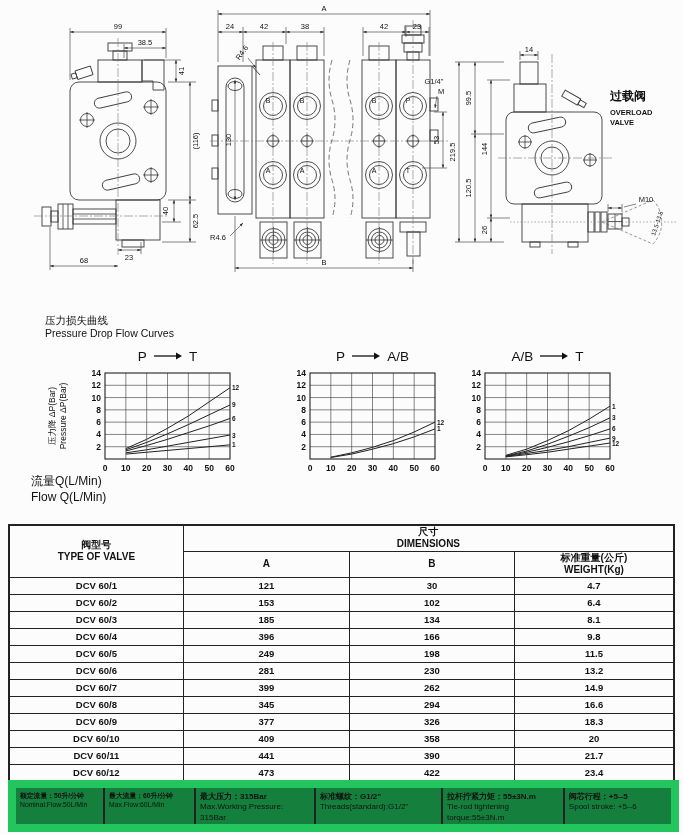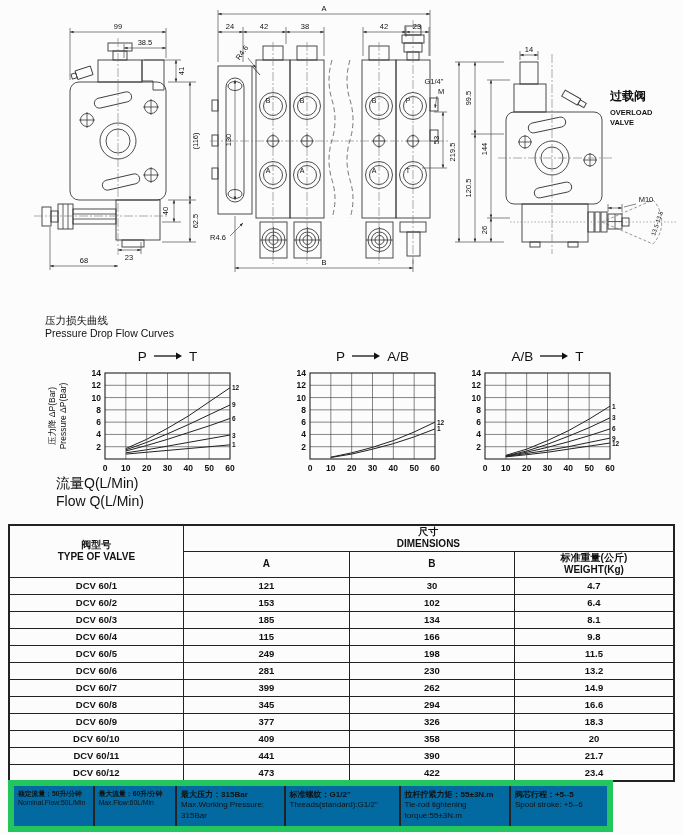--- a/index.html
+++ b/index.html
@@ -20,40 +20,40 @@
   .ptx{font-size:7px;fill:#111;text-anchor:middle;font-family:"Liberation Sans",sans-serif}
   .cjk{font-size:12px;fill:#111;font-weight:bold;font-family:"DejaVu Sans",sans-serif}
   .entx{font-size:7.5px;fill:#111;font-weight:bold;font-family:"Liberation Sans",sans-serif}
 
   
   .sec-title{position:absolute;left:45px;top:314px;line-height:1.25}
   .sec-title .cn{font-size:10.5px;font-weight:normal}
   .sec-title .en{font-size:10.5px}
   .ylab{position:absolute;left:-5px;top:403px;width:130px;height:26px;transform:rotate(-90deg);
         text-align:center;font-size:8.5px;line-height:1.25}
-  .xlab{position:absolute;left:56px;top:474px;font-size:14px;line-height:1.3}
+  .xlab{position:absolute;left:31px;top:474px;font-size:12px;line-height:1.3}
   .chart{position:absolute;top:344px;width:170px}
   .ctitle{display:flex;align-items:center;justify-content:center;gap:7px;width:125px;
           margin-left:25px;height:24px;font-size:13.5px;color:#111}
   .curve-svg{display:block}
   .curve-svg text{font-family:"Liberation Sans",sans-serif}
 
   
   .vtable{position:absolute;left:8px;top:524px;width:667px;border-collapse:collapse;
           text-align:center;border:2px solid #222}
   .vtable th,.vtable td{border:1.2px solid #222;font-weight:bold}
   .vtable thead tr:first-child{height:26px}
   .vtable thead tr:last-child{height:26px}
   .vtable thead th{font-size:10px;line-height:1.2}
   .vtable tbody tr{height:17px}
   .vtable tbody td{font-size:9.5px}
 
   
-  .specfoot{position:absolute;left:8px;top:780px;width:605px;height:52px;display:flex;
-            border:6px solid #22c55e;background:#0369a1}
+  .specfoot{position:absolute;left:8px;top:780px;width:671px;height:52px;display:flex;
+            border:8px solid #22c55e;background:#15803d}
   .specfoot .cell{border-right:2px solid #222;padding:4px 3px 2px 4px;font-size:8px;
                   line-height:1.3;text-align:left;overflow:hidden}
   .specfoot .cell:last-child{border-right:none}
   .specfoot .cell.small{font-size:6.8px}
   .specfoot .cn{font-weight:bold}
 </style>
 </head>
 <body>
 
 <div class="page">
@@ -555,21 +555,21 @@
           <td>6.4</td>
         </tr>
         <tr>
           <td>DCV 60/3</td>
           <td>185</td>
           <td>134</td>
           <td>8.1</td>
         </tr>
         <tr>
           <td>DCV 60/4</td>
-          <td>115</td>
+          <td>396</td>
           <td>166</td>
           <td>9.8</td>
         </tr>
         <tr>
           <td>DCV 60/5</td>
           <td>249</td>
           <td>198</td>
           <td>11.5</td>
         </tr>
         <tr>

